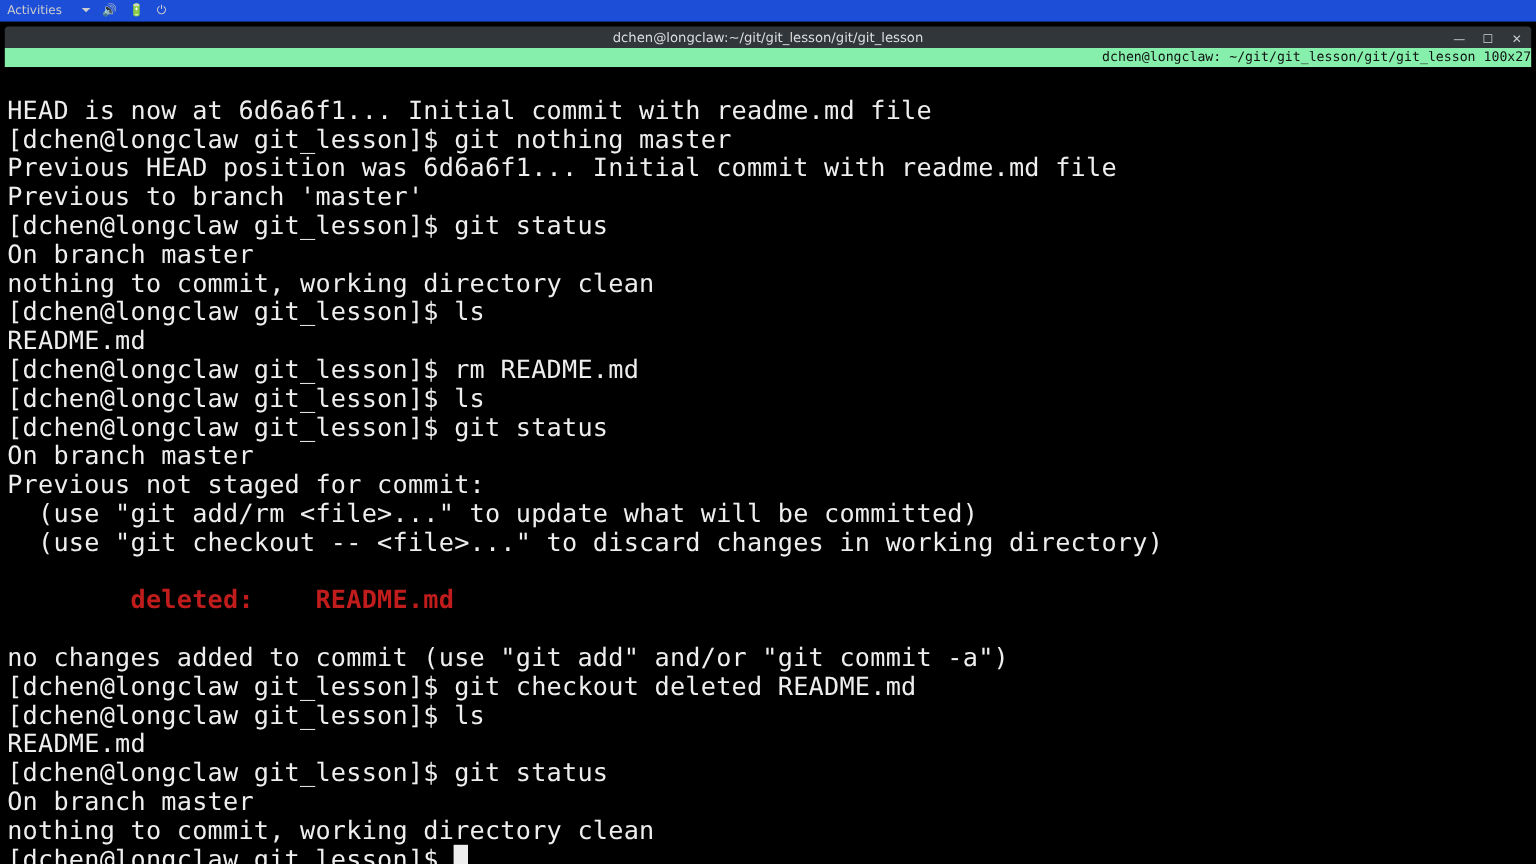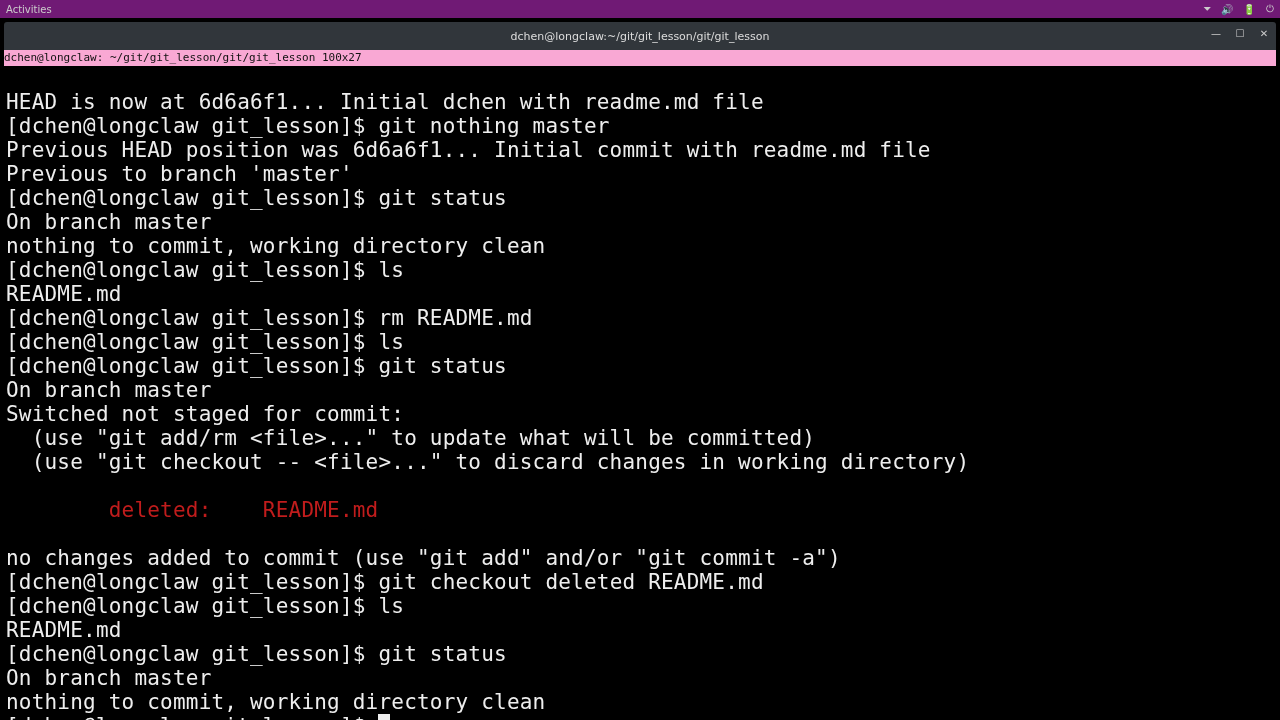--- a/index.html
+++ b/index.html
@@ -6,37 +6,36 @@
   body {
     width: 1280px;
     height: 720px;
     background: #000;
     font-family: "DejaVu Sans", "Ubuntu", sans-serif;
     overflow: hidden;
     color: #eee;
   }
   .topbar {
     height: 18px;
-    background: #701a75;
+    background: #1d4ed8;
     display: flex;
     align-items: center;
-    justify-content: space-between;
     padding: 0 6px;
     font-size: 10px;
     color: #ccc;
     gap: 16px;
   }
   .tray { display: flex; gap: 10px; align-items: center; }
   .tray span { font-size: 10px; }
   .window-area {
     width: 1272px;
     margin: 4px auto 0 auto;
   }
   .titlebar {
-    height: 28px;
+    height: 18px;
     background: #31363b;
     border-radius: 3px 3px 0 0;
     display: flex;
     align-items: center;
     justify-content: center;
     position: relative;
     font-size: 11px;
     color: #ddd;
   }
   .window-controls {
@@ -53,39 +52,39 @@
     height: 16px;
     display: flex;
     align-items: center;
     justify-content: center;
     color: #ccc;
     font-size: 10px;
     cursor: pointer;
   }
   .tmux-status {
     height: 16px;
-    background: #f9a8d4;
+    background: #86efac;
     color: #111;
     font-family: "DejaVu Sans Mono", monospace;
     font-size: 11px;
     line-height: 16px;
-    text-align: left;
+    text-align: right;
     white-space: pre;
   }
   .terminal {
     background: #000;
     font-family: "DejaVu Sans Mono", "Liberation Mono", monospace;
     font-size: 21px;
     line-height: 24px;
     color: #eeeeee;
     white-space: pre;
     padding: 0 2px;
     letter-spacing: 0.2px;
   }
-  .red { color: #c01c1c; font-weight: normal; }
+  .red { color: #c01c1c; font-weight: bold; }
   .cursor {
     display: inline-block;
     width: 12px;
     height: 22px;
     background: #eeeeee;
     vertical-align: -3px;
   }
 </style>
 </head>
 <body>
@@ -106,34 +105,34 @@
     <div class="window-controls">
       <div class="wc">—</div>
       <div class="wc">☐</div>
       <div class="wc">✕</div>
     </div>
   </div>
 
   <div class="tmux-status">dchen@longclaw: ~/git/git_lesson/git/git_lesson 100x27</div>
 
   <div class="terminal">
-<span>HEAD is now at 6d6a6f1... Initial dchen with readme.md file</span>
+<span>HEAD is now at 6d6a6f1... Initial commit with readme.md file</span>
 <span>[dchen@longclaw git_lesson]$ </span><span>git nothing master</span>
 <span>Previous HEAD position was 6d6a6f1... Initial commit with readme.md file</span>
 <span>Previous to branch 'master'</span>
 <span>[dchen@longclaw git_lesson]$ </span><span>git status</span>
 <span>On branch master</span>
 <span>nothing to commit, working directory clean</span>
 <span>[dchen@longclaw git_lesson]$ </span><span>ls</span>
 <span>README.md</span>
 <span>[dchen@longclaw git_lesson]$ </span><span>rm README.md</span>
 <span>[dchen@longclaw git_lesson]$ </span><span>ls</span>
 <span>[dchen@longclaw git_lesson]$ </span><span>git status</span>
 <span>On branch master</span>
-<span>Switched not staged for commit:</span>
+<span>Previous not staged for commit:</span>
 <span>  (use "git add/rm &lt;file&gt;..." to update what will be committed)</span>
 <span>  (use "git checkout -- &lt;file&gt;..." to discard changes in working directory)</span>
 
 <span class="red">        deleted:    README.md</span>
 
 <span>no changes added to commit (use "git add" and/or "git commit -a")</span>
 <span>[dchen@longclaw git_lesson]$ </span><span>git checkout deleted README.md</span>
 <span>[dchen@longclaw git_lesson]$ </span><span>ls</span>
 <span>README.md</span>
 <span>[dchen@longclaw git_lesson]$ </span><span>git status</span>

